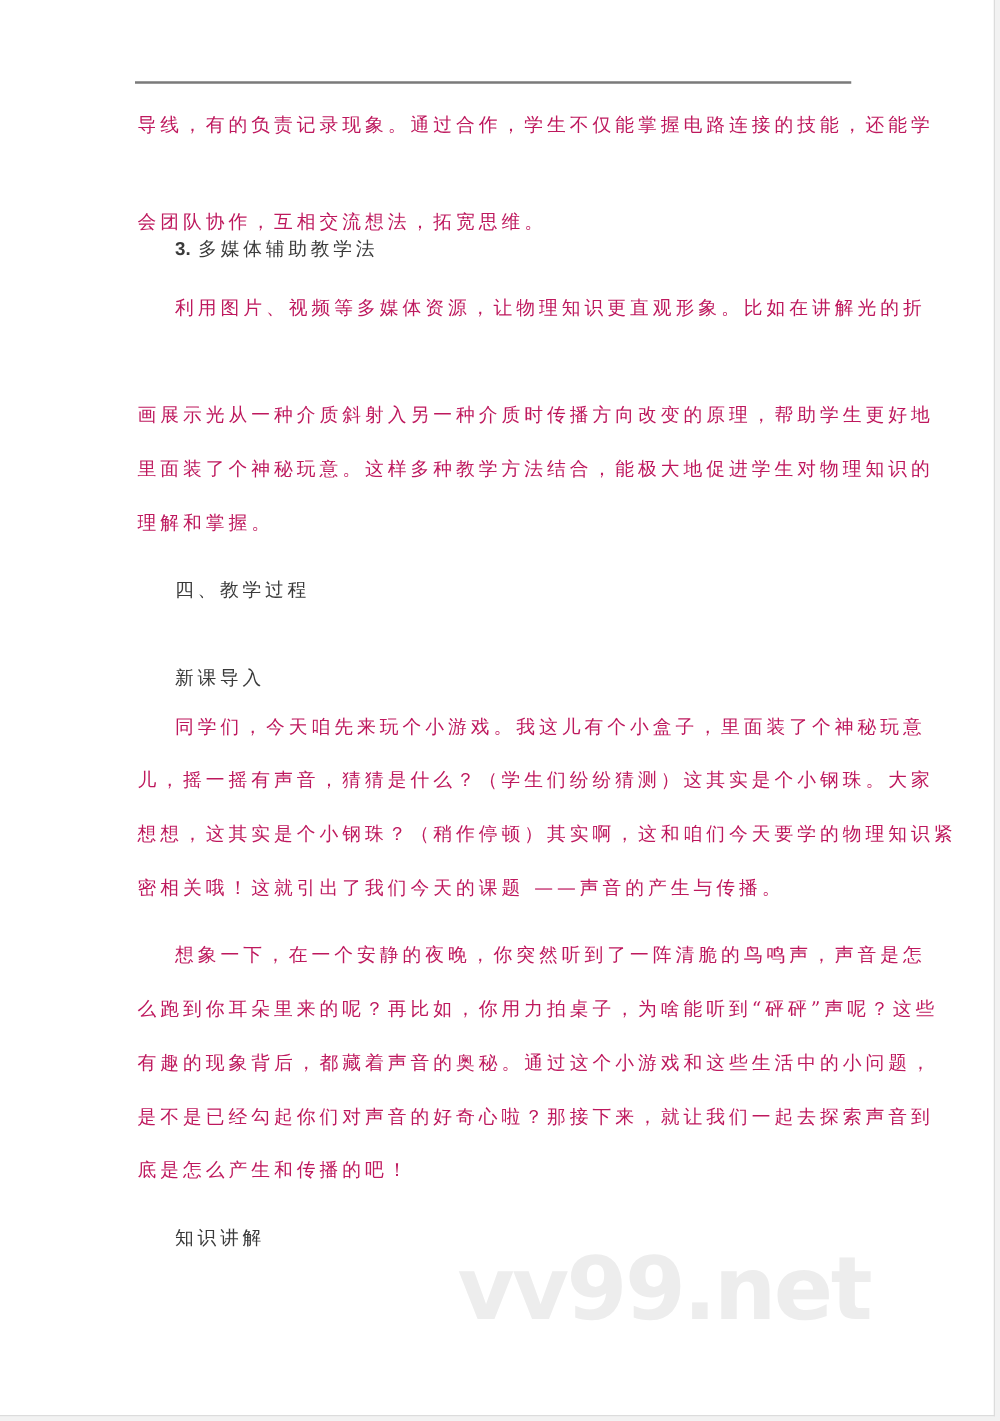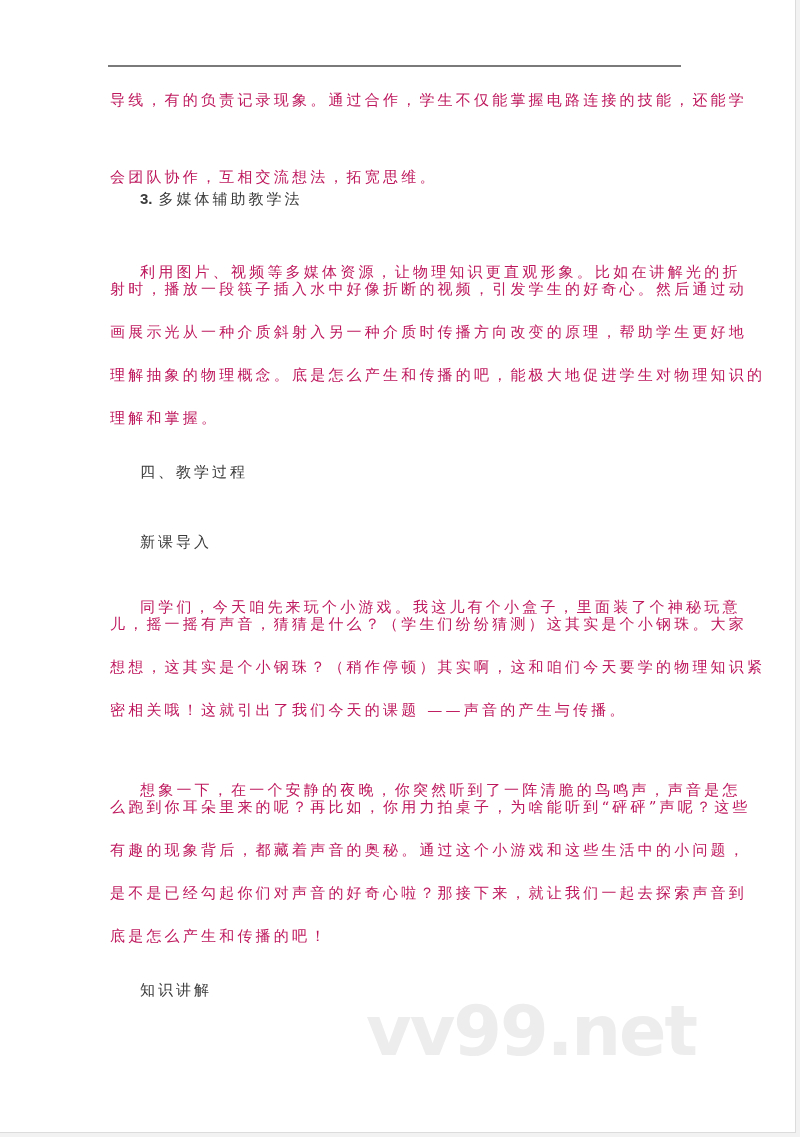--- a/index.html
+++ b/index.html
@@ -35,21 +35,21 @@
     .line {
       position: absolute;
       left: 110px;
       width: 580px;
       font-size: 15px;
       color: #be185d;
       white-space: nowrap;
       letter-spacing: 3.2px;
       line-height: 20px;
     }
-    .indent { left: 140px; margin-top: 26px; }
+    .indent { left: 140px; }
     .heading {
       position: absolute;
       left: 140px;
       font-size: 15px;
       color: #3a3a3a;
       letter-spacing: 3px;
       white-space: nowrap;
       line-height: 20px;
     }
     .heading .num {
@@ -77,23 +77,22 @@
   <div class="header-rule"></div>
 
   <div class="line" style="top:90px;">导线，有的负责记录现象。通过合作，学生不仅能掌握电路连接的技能，还能学</div>
   <div class="line" style="top:133px;margin-top:34px;">会团队协作，互相交流想法，拓宽思维。</div>
 
   <div class="heading" style="top:189px;">
     <span class="num">3.</span><span>多媒体辅助教学法</span>
   </div>
 
   <div class="line indent" style="top:236px; width:550px;">利用图片、视频等多媒体资源，让物理知识更直观形象。比如在讲解光的折</div>
-  <div class="line" style="top:279px;">射时，播放一段筷子插入水中好像折断的视频，引发学生的好奇心。然后通过动</div>
   <div class="line" style="top:322px;">画展示光从一种介质斜射入另一种介质时传播方向改变的原理，帮助学生更好地</div>
-  <div class="line" style="top:365px;">理解抽象的物理概念。底是怎么产生和传播的吧，能极大地促进学生对物理知识的</div>
+  <div class="line" style="top:365px;">里面装了个神秘玩意。这样多种教学方法结合，能极大地促进学生对物理知识的</div>
   <div class="line" style="top:408px;">理解和掌握。</div>
 
   <div class="heading" style="top:462px;">四、教学过程</div>
 
   <div class="heading" style="top:532px;">新课导入</div>
 
   <div class="line indent" style="top:571px; width:550px;">同学们，今天咱先来玩个小游戏。我这儿有个小盒子，里面装了个神秘玩意</div>
   <div class="line" style="top:614px;">儿，摇一摇有声音，猜猜是什么？（学生们纷纷猜测）这其实是个小钢珠。大家</div>
   <div class="line" style="top:657px;">想想，这其实是个小钢珠？（稍作停顿）其实啊，这和咱们今天要学的物理知识紧</div>
   <div class="line" style="top:700px;">密相关哦！这就引出了我们今天的课题 ——声音的产生与传播。</div>

